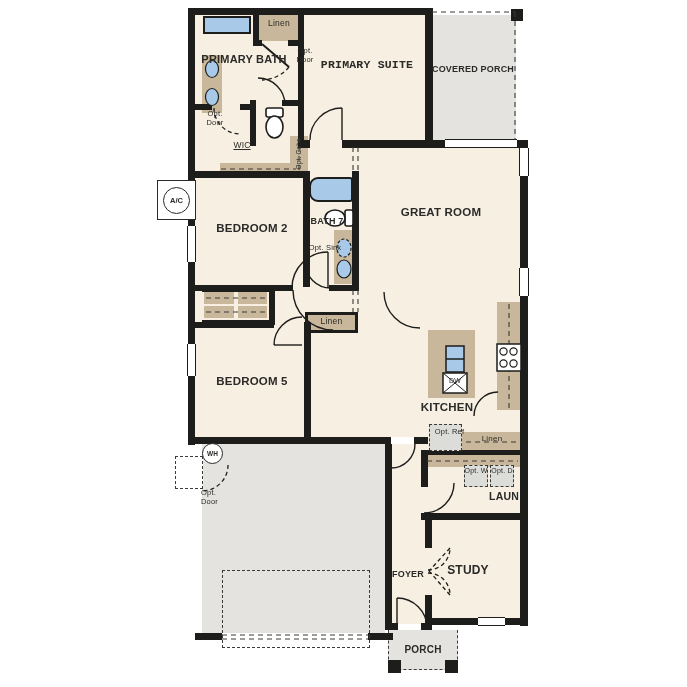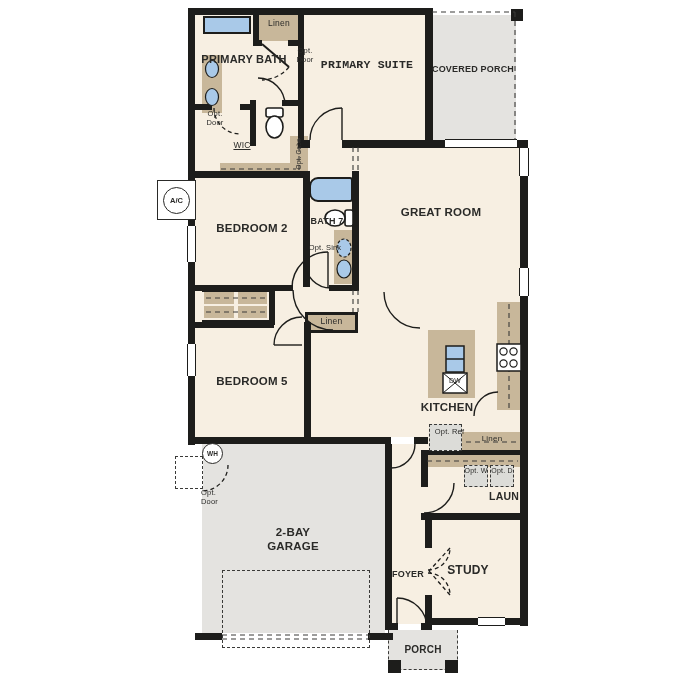--- a/index.html
+++ b/index.html
@@ -200,18 +200,17 @@
   <div class="lbl rm" style="left:400px;top:205px;width:82px;">GREAT ROOM</div>
   <div class="lbl md" style="left:305px;top:316px;width:53px;">Linen</div>
   <div class="lbl rm" style="left:196px;top:374px;width:112px;">BEDROOM 5</div>
   <div class="lbl rm" style="left:414px;top:400px;width:66px;">KITCHEN</div>
   <div class="lbl sm" style="left:443px;top:377px;width:24px;font-size:7px;">DW</div>
   <div class="lbl sm" style="left:429px;top:427px;width:41px;">Opt. Ref</div>
   <div class="lbl sm" style="left:468px;top:434px;width:48px;font-size:8px;">Linen</div>
   <div class="lbl sm" style="left:464px;top:467px;width:24px;font-size:7px;">Opt. W</div>
   <div class="lbl sm" style="left:490px;top:467px;width:24px;font-size:7px;">Opt. D</div>
   <div class="lbl rm" style="left:483px;top:490px;width:42px;font-size:10.5px;">LAUN</div>
-  <div class="lbl rm" style="left:253px;top:525px;width:80px;">2-BAY GARAGE</div>
   <div class="lbl sm" style="left:201px;top:488px;width:34px;text-align:left;">Opt. Door</div>
   <div class="lbl rm" style="left:388px;top:569px;width:40px;font-size:9px;">FOYER</div>
   <div class="lbl rm" style="left:436px;top:563px;width:64px;font-size:12px;">STUDY</div>
   <div class="lbl rm" style="left:396px;top:644px;width:54px;font-size:10px;">PORCH</div>
 </div>
 
 </body></html>

